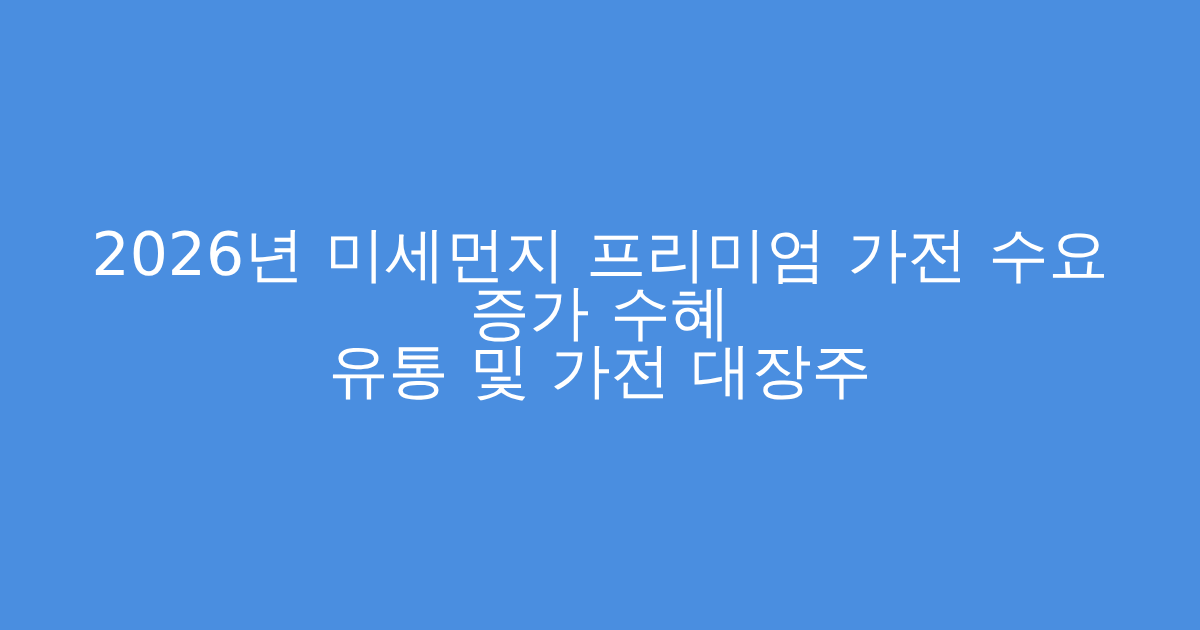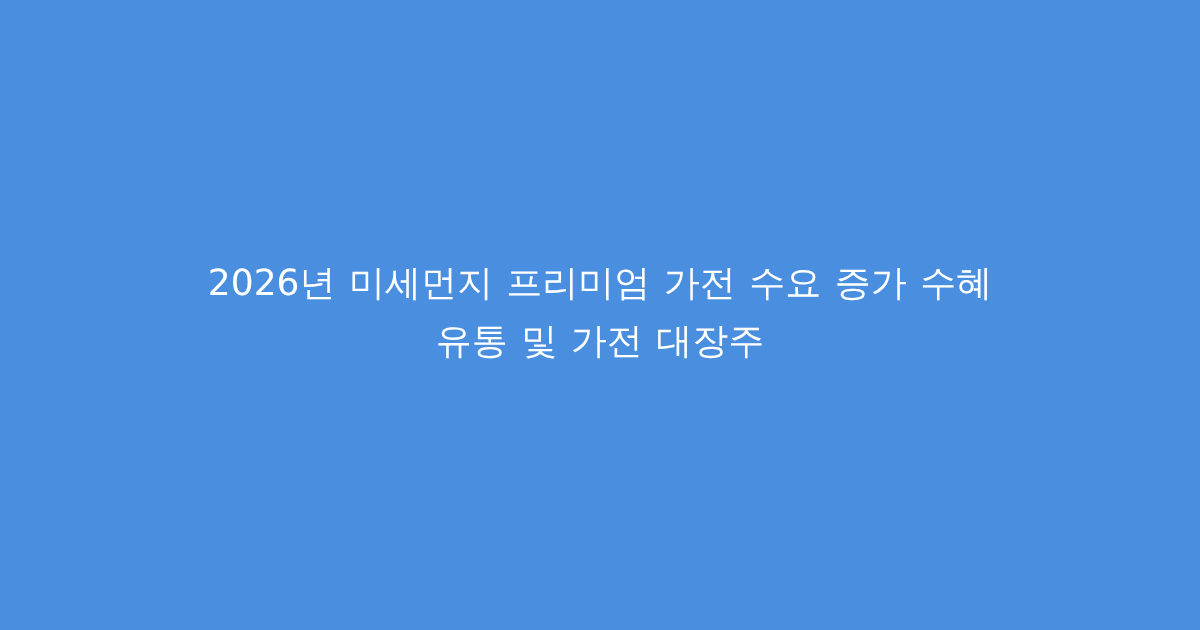--- a/index.html
+++ b/index.html
@@ -34,21 +34,21 @@
     text-align: center;
     
     transform: translateY(-2px);
   }
 
   .headline {
     margin: 0;
     color: #ffffff;
     font-family: "DejaVu Sans", "Liberation Sans", sans-serif;
     font-weight: 400;
-    font-size: 36px;
+    font-size: 60px;
     line-height: 58px;
     letter-spacing: 0px;
     word-spacing: 2px;
     white-space: pre-line;
     text-rendering: geometricPrecision;
     -webkit-font-smoothing: antialiased;
   }
 </style>
 </head>
 <body>

